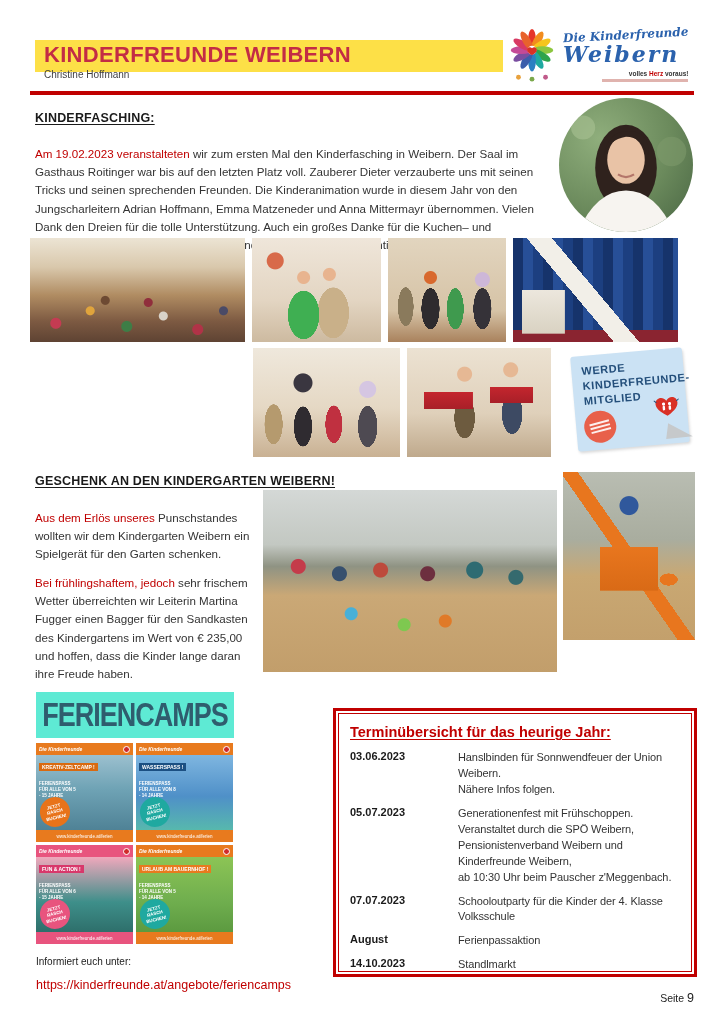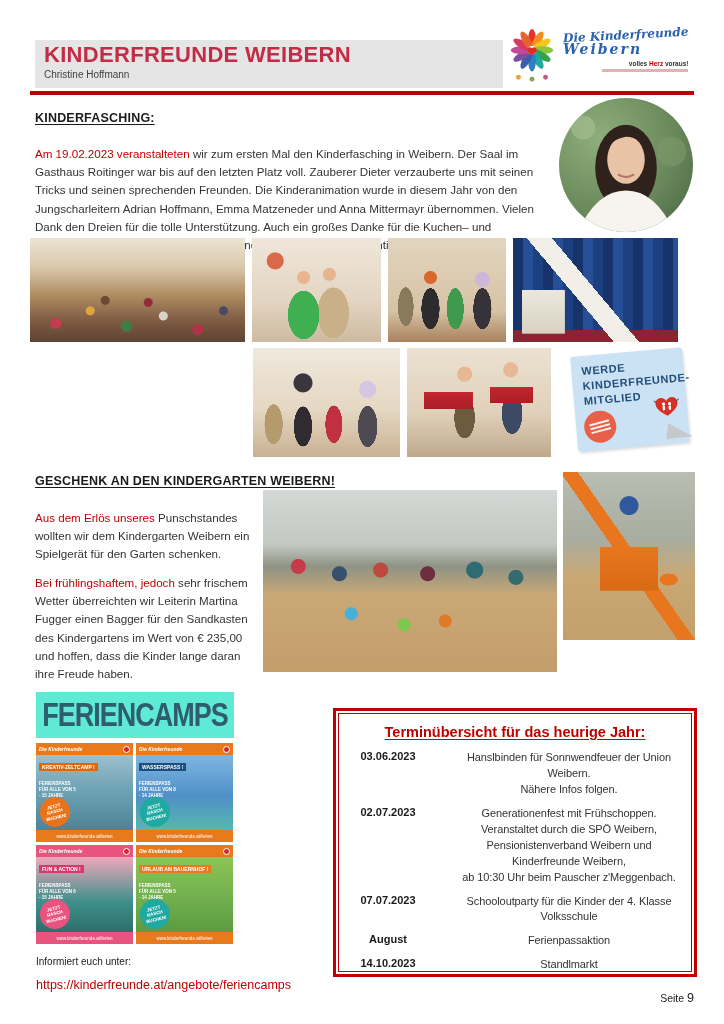--- a/index.html
+++ b/index.html
@@ -1,30 +1,30 @@
 <!DOCTYPE html>
 <html lang="de"><head>
 <meta charset="utf-8">
 <style>
   html,body{margin:0;padding:0;background:#ffffff;}
   .page{position:relative;width:724px;height:1024px;background:#fff;overflow:hidden;
         font-family:"Liberation Sans",sans-serif;color:#2e2e2e;}
 
   
-  .titlebar{position:absolute;left:35px;top:40px;width:475px;height:48px;background:#e5e5e5;
+  .titlebar{position:absolute;left:35px;top:40px;width:475px;height:32px;background:#fde047;
             padding:3px 0 0 9px;box-sizing:border-box;}
   .title{font-size:22px;font-weight:bold;color:#c32c45;letter-spacing:.3px;line-height:1.1;}
   .author{font-size:10px;color:#3f3f3f;margin-top:2px;}
   .logo{position:absolute;left:503px;top:24px;width:192px;height:66px;background:#fff;display:flex;align-items:flex-start;}
   .logo-flower{width:58px;height:62px;flex:0 0 auto;}
   .logo-textcol{margin-left:2px;margin-top:4px;}
   .logo-line1{font-family:"DejaVu Serif",serif;font-style:italic;font-weight:bold;
               font-size:12px;color:#2b62ad;transform:rotate(-3deg);}
   .logo-line2{font-family:"DejaVu Serif",serif;font-style:italic;font-weight:bold;
-              font-size:14px;color:#2b62ad;letter-spacing:2px;margin-top:-1px;}
+              font-size:22px;color:#2b62ad;letter-spacing:2px;margin-top:-1px;}
   .logo-tag{font-size:6.5px;font-weight:bold;color:#333;text-align:right;margin-top:3px;}
   .logo-tag .accent{color:#c00000;}
   .logo-tagline2{height:3px;width:86px;background:#e0b3ae;margin:2px 0 0 auto;}
   .rule{position:absolute;left:30px;top:91px;width:664px;height:4px;background:#c00000;}
 
   
   .sec-heading{display:inline-block;font-size:12.5px;font-weight:bold;color:#1a1a1a;
                text-decoration:underline;text-underline-offset:2px;letter-spacing:.2px;}
   .red{color:#c00000;}
   p{margin:0;}
@@ -165,21 +165,21 @@
   .t4 .p-head,.t4 .p-url{background:#e87a1e;}
   .t4 .p-body{background:linear-gradient(180deg,#8cc455 0%,#6fae4e 60%,#5c9a40 100%);}
   .t4 .p-title{background:#e87a1e;}
   .t4 .p-badge{background:#1fa9a0;}
 
   .fc-info{margin-top:12px;font-size:10px;color:#222;}
   .fc-link{display:inline-block;margin-top:11px;font-size:12.5px;color:#c00000;text-decoration:none;text-align:right;}
 
   
   .termine{position:absolute;left:333px;top:708px;width:364px;height:269px;box-sizing:border-box;
-           border:3px solid #c00000;padding:2px;text-align:center;}
+           border:3px solid #c00000;padding:2px;}
   .termine-inner{border:1px solid #c00000;height:100%;box-sizing:border-box;padding:9px 11px;}
   .termine-title{display:inline-block;font-size:14.5px;font-weight:bold;color:#c00000;
                  text-decoration:underline;text-underline-offset:2px;}
   .ev-list{margin-top:9px;}
   .ev-row{display:grid;grid-template-columns:76px 1fr;margin-bottom:8px;gap:32px;}
   .ev-date{font-size:11px;font-weight:bold;color:#1a1a1a;}
   .ev-text{font-size:11px;color:#333;line-height:1.45;white-space:pre-line;letter-spacing:-.1px;}
 
   
   .footer{position:absolute;right:30px;top:991px;font-size:10.5px;color:#222;}
@@ -357,21 +357,21 @@
   <div class="termine">
     <div class="termine-inner">
       <div class="termine-title">Terminübersicht für das heurige Jahr:</div>
       <div class="ev-list">
         <div class="ev-row">
           <div class="ev-date">03.06.2023</div>
           <div class="ev-text">Hanslbinden für Sonnwendfeuer der Union Weibern.
 Nähere Infos folgen.</div>
         </div>
         <div class="ev-row">
-          <div class="ev-date">02.07.2023</div>
+          <div class="ev-date">05.07.2023</div>
           <div class="ev-text">Generationenfest mit Frühschoppen.
 Veranstaltet durch die SPÖ Weibern, Pensionistenverband Weibern und Kinderfreunde Weibern,
 ab 10:30 Uhr beim Pauscher z'Meggenbach.</div>
         </div>
         <div class="ev-row">
           <div class="ev-date">07.07.2023</div>
           <div class="ev-text">Schooloutparty für die Kinder der 4. Klasse Volksschule</div>
         </div>
         <div class="ev-row">
           <div class="ev-date">August</div>

